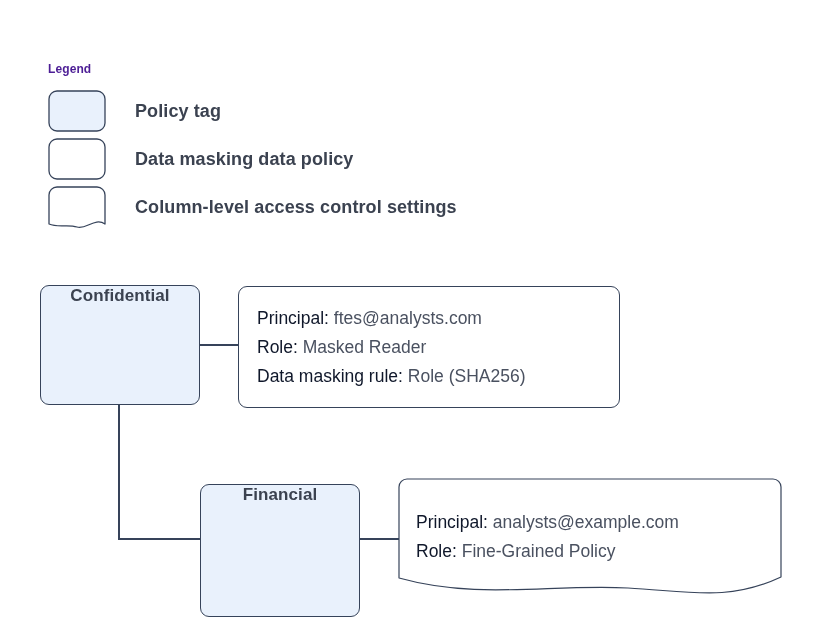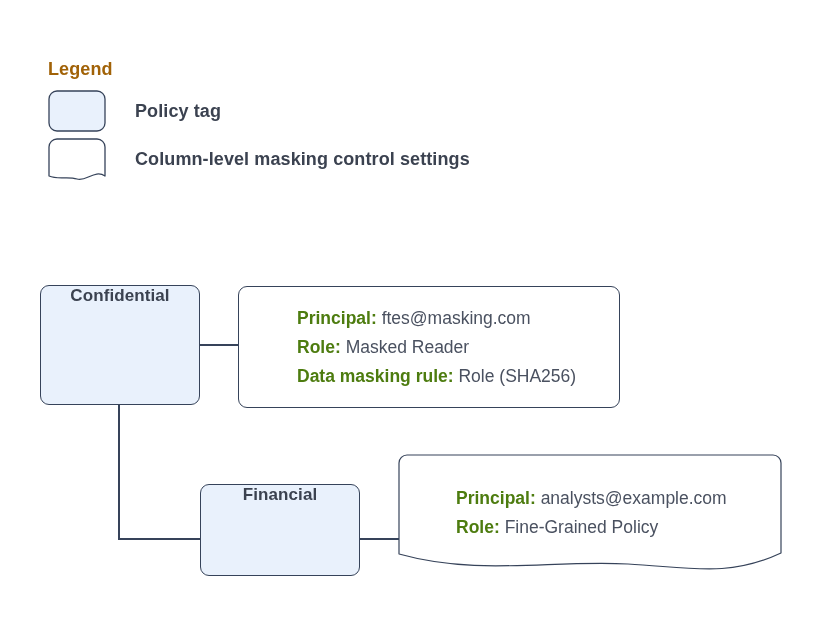--- a/index.html
+++ b/index.html
@@ -22,23 +22,23 @@
   }
 
   
   #legend {
     position: absolute;
     left: 48px;
     top: 58px;
     width: 620px;
   }
   #legend-title {
-    font-size: 18px;
+    font-size: 12px;
     font-weight: bold;
-    color: #a16207;
+    color: #4c1d95;
     letter-spacing: 0.1px;
     margin: 0 0 10px 0;
     line-height: 22px;
   }
   .legend-row {
     position: relative;
     height: 48px;
   }
   .legend-swatch {
     position: absolute;
@@ -112,23 +112,22 @@
     position: relative;
     z-index: 1;
   }
   .panel-line {
     font-size: 17.5px;
     line-height: 29px;
     color: #4a5160;
     white-space: nowrap;
   }
   .panel-line b {
-    color: #4d7c0f;
-    font-weight: bold;
-    margin-left: 40px;
+    color: #0f172a;
+    font-weight: normal;
   }
 
   .connector {
     position: absolute;
     background: #36435a;
   }
   .connector-h { height: 1.6px; }
   .connector-v { width: 1.6px; }
 </style>
 </head>
@@ -141,69 +140,77 @@
 
     <div class="legend-row">
       <div class="legend-swatch">
         <svg width="58" height="42" viewBox="0 0 58 42" xmlns="http://www.w3.org/2000/svg">
           <rect x="1" y="1" width="56" height="40" rx="8" ry="8" fill="#e9f1fc" stroke="#36435a" stroke-width="1.3"></rect>
         </svg>
       </div>
       <div class="legend-label">Policy tag</div>
     </div>
 
+    <div class="legend-row">
+      <div class="legend-swatch">
+        <svg width="58" height="42" viewBox="0 0 58 42" xmlns="http://www.w3.org/2000/svg">
+          <rect x="1" y="1" width="56" height="40" rx="8" ry="8" fill="#ffffff" stroke="#36435a" stroke-width="1.3"></rect>
+        </svg>
+      </div>
+      <div class="legend-label">Data masking data policy</div>
+    </div>
 
     <div class="legend-row">
       <div class="legend-swatch">
         <svg width="58" height="46" viewBox="0 0 58 46" xmlns="http://www.w3.org/2000/svg">
           <path d="M 9 1 H 49 A 8 8 0 0 1 57 9 V 38
                    C 47 31, 38 44, 29 41
                    C 20 38, 10 42, 1 38
                    V 9 A 8 8 0 0 1 9 1 Z" fill="#ffffff" stroke="#36435a" stroke-width="1.3" stroke-linejoin="round"></path>
         </svg>
       </div>
-      <div class="legend-label">Column-level masking control settings</div>
+      <div class="legend-label">Column-level access control settings</div>
     </div>
   </div>
 
   <div id="graph">
 
     <div class="connector connector-h" style="left:200px; top:344px; width:39px;"></div>
 
     <div class="connector connector-v" style="left:118px; top:405px; height:135px;"></div>
     <div class="connector connector-h" style="left:118px; top:538px; width:83px;"></div>
 
     <div class="connector connector-h" style="left:360px; top:538px; width:39px;"></div>
 
     <div class="node-box" style="left:40px; top:285px; width:160px; height:120px;">
       <span>Confidential</span>
     </div>
 
-    <div class="node-box" style="left:200px; top:484px; width:160px; height:92px;">
+    <div class="node-box" style="left:200px; top:484px; width:160px; height:133px;">
       <span>Financial</span>
     </div>
 
     <div class="panel panel-rect" style="left:238px; top:286px; width:382px; height:122px;">
       <div class="panel-lines">
         <div class="panel-line">
           <b>Principal:</b>
-          <span>ftes@masking.com</span>
+          <span>ftes@analysts.com</span>
         </div>
         <div class="panel-line">
           <b>Role:</b>
           <span>Masked Reader</span>
         </div>
         <div class="panel-line">
           <b>Data masking rule:</b>
           <span>Role (SHA256)</span>
         </div>
       </div>
     </div>
 
-    <div class="panel panel-doc" style="left:398px; top:454px; width:386px; height:125px;">
+    <div class="panel panel-doc" style="left:398px; top:478px; width:386px; height:125px;">
       <svg class="doc-svg" width="386" height="125" viewBox="0 0 386 125" xmlns="http://www.w3.org/2000/svg">
         <path d="M 9 1 H 375 A 8 8 0 0 1 383 9 V 99
                  C 330 124, 290 113, 230 110
                  C 150 106, 80 122, 1 100
                  V 9 A 8 8 0 0 1 9 1 Z" fill="#ffffff" stroke="#36435a" stroke-width="1.2" stroke-linejoin="round"></path>
       </svg>
       <div class="panel-lines" style="padding-top:13px;">
         <div class="panel-line">
           <b>Principal:</b>
           <span>analysts@example.com</span>

